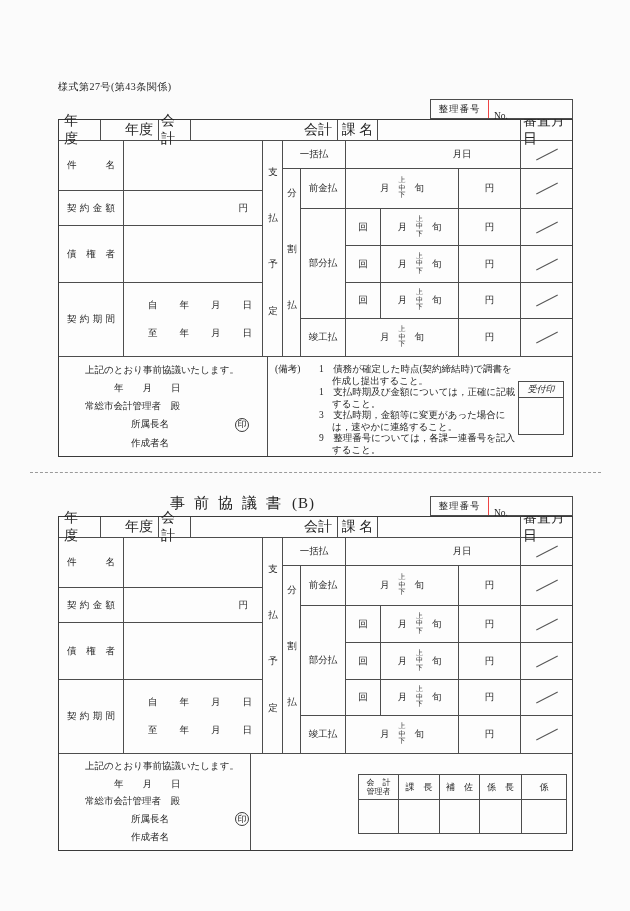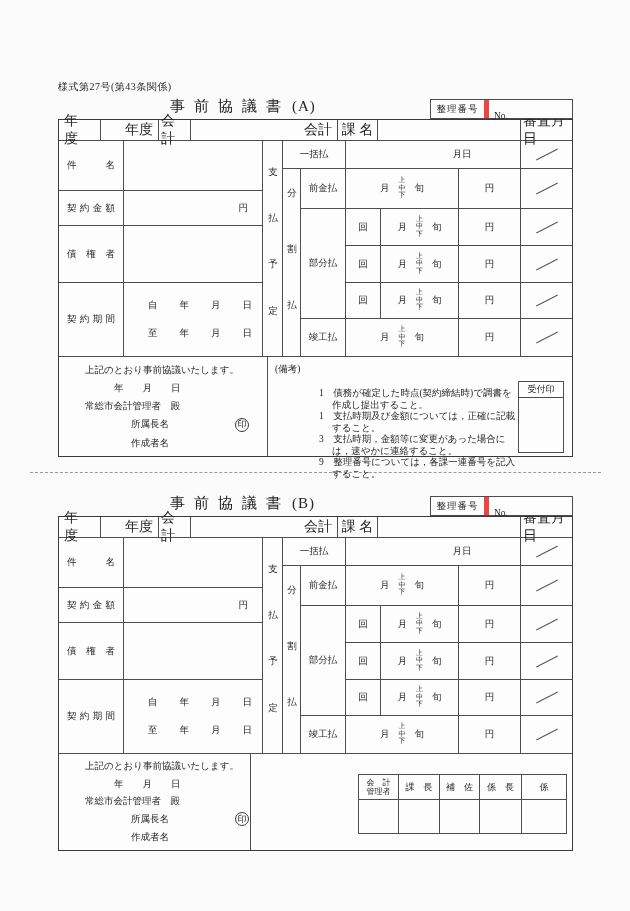--- a/index.html
+++ b/index.html
@@ -13,21 +13,21 @@
   }
   .page { position:absolute; left:58px; top:80px; width:515px; }
   .form-no { font-size:10px; line-height:13px; letter-spacing:.5px; }
 
   .title-row { position:relative; height:26px; }
   .doc-title { position:absolute; left:112px; bottom:3px; font-size:15px; white-space:nowrap; }
   .doc-title .main { letter-spacing:9px; }
   .doc-title .tag { letter-spacing:1px; margin-left:2px; }
   .refbox { position:absolute; right:0; bottom:0; width:143px; height:20px;
     border:1px solid #4d4d4d; display:flex; font-size:9.5px; background:#fdfdfd; }
-  .refbox .rlab { flex:0 0 58px; border-right:5px solid #ef4444; display:flex; align-items:center; justify-content:center; letter-spacing:1px; }
+  .refbox .rlab { flex:0 0 58px; border-right:1px solid #ef4444; display:flex; align-items:center; justify-content:center; letter-spacing:1px; }
   .refbox .rno { flex:1; display:flex; align-items:center; padding-left:5px;margin-top:14px; }
 
   .ftable { width:515px; border:1.5px solid #3a3a3a; background:#fdfdfd; }
   .thead { display:flex; height:21px; border-bottom:1px solid #4d4d4d; font-size:14px; }
   .thead > div { border-right:1px solid #4d4d4d; display:flex; align-items:center; padding:0 5px; }
   .thead .h1 { flex:0 0 42px; justify-content:center; }
   .thead .h2 { flex:0 0 58px; justify-content:flex-end; }
   .thead .h3 { flex:0 0 32px; justify-content:center; padding:0 2px; }
   .thead .h4 { flex:0 0 147px; justify-content:flex-end; }
   .thead .h5 { flex:0 0 40px; justify-content:center; padding:0 3px; }
@@ -72,24 +72,24 @@
   .tfoot-a .foot-left { flex:0 0 209px; }
   .tfoot-b .foot-left { flex:0 0 192px; }
   .ind1 { padding-left:26px; } .ind2 { padding-left:55px; } .ind3 { padding-left:72px; }
   .seal-line { display:flex; align-items:center; }
   .seal { display:inline-flex; width:14px; height:14px; border:1px solid #3a3a3a; border-radius:50%;
     font-size:9px; align-items:center; justify-content:center; margin-left:66px; }
   .foot-right { flex:1; position:relative; }
 
   .notes { display:flex; padding:7px 4px 2px 7px; line-height:11.5px; }
   .notes .nlab { flex:0 0 44px; }
-  .notes .nitems { width:198px;margin-top:24px; }
+  .notes .nitems { width:198px; }
   .notes .nitem { padding-left:13px; text-indent:-13px; }
-  .receipt { position:absolute; right:8px; top:24px; width:46px; height:72px;
-    border:1px solid #4d4d4d; display:flex; flex-direction:column; background:#fdfdfd; }
+  .receipt { position:absolute; right:8px; top:24px; width:46px; height:54px;
+    border:1px solid #4d4d4d; display:flex; flex-direction:column; background:#fdfdfd;font-style:italic; }
   .receipt .rtitle { height:16px; border-bottom:1px solid #4d4d4d; font-size:9px;
     display:flex; align-items:center; justify-content:center; }
 
   .approval { position:absolute; left:107px; top:20px; width:209px; border:1px solid #4d4d4d; font-size:9px; }
   .ap-row { display:flex; }
   .ap-head { height:25px; border-bottom:1px solid #4d4d4d; }
   .ap-body { height:33px; }
   .ap-row > div { border-right:1px solid #4d4d4d; display:flex; align-items:center; justify-content:center; text-align:center; }
   .ap-row > div:last-child { border-right:none; }
   .apc1 { flex:0 0 40px; } .apc2 { flex:0 0 41px; } .apc3 { flex:0 0 40px; }
@@ -99,23 +99,20 @@
   .cutline { border-top:1px dashed #9a9a9a; margin:15px -28px 17px -28px; }
 </style>
 </head>
 <body>
 
 <div class="page">
   <div class="form-no">様式第27号(第43条関係)</div>
 
   <section>
     <div class="title-row">
-      <div class="doc-title">
-        <span class="main">事前協議書</span><span class="tag">(A)</span>
-      </div>
       <div class="refbox">
         <span class="rlab">整理番号</span>
         <span class="rno">No.</span>
       </div>
     </div>
 
     <div class="ftable">
       <div class="thead">
         <div class="h1">年 度</div>
         <div class="h2">年度</div>

